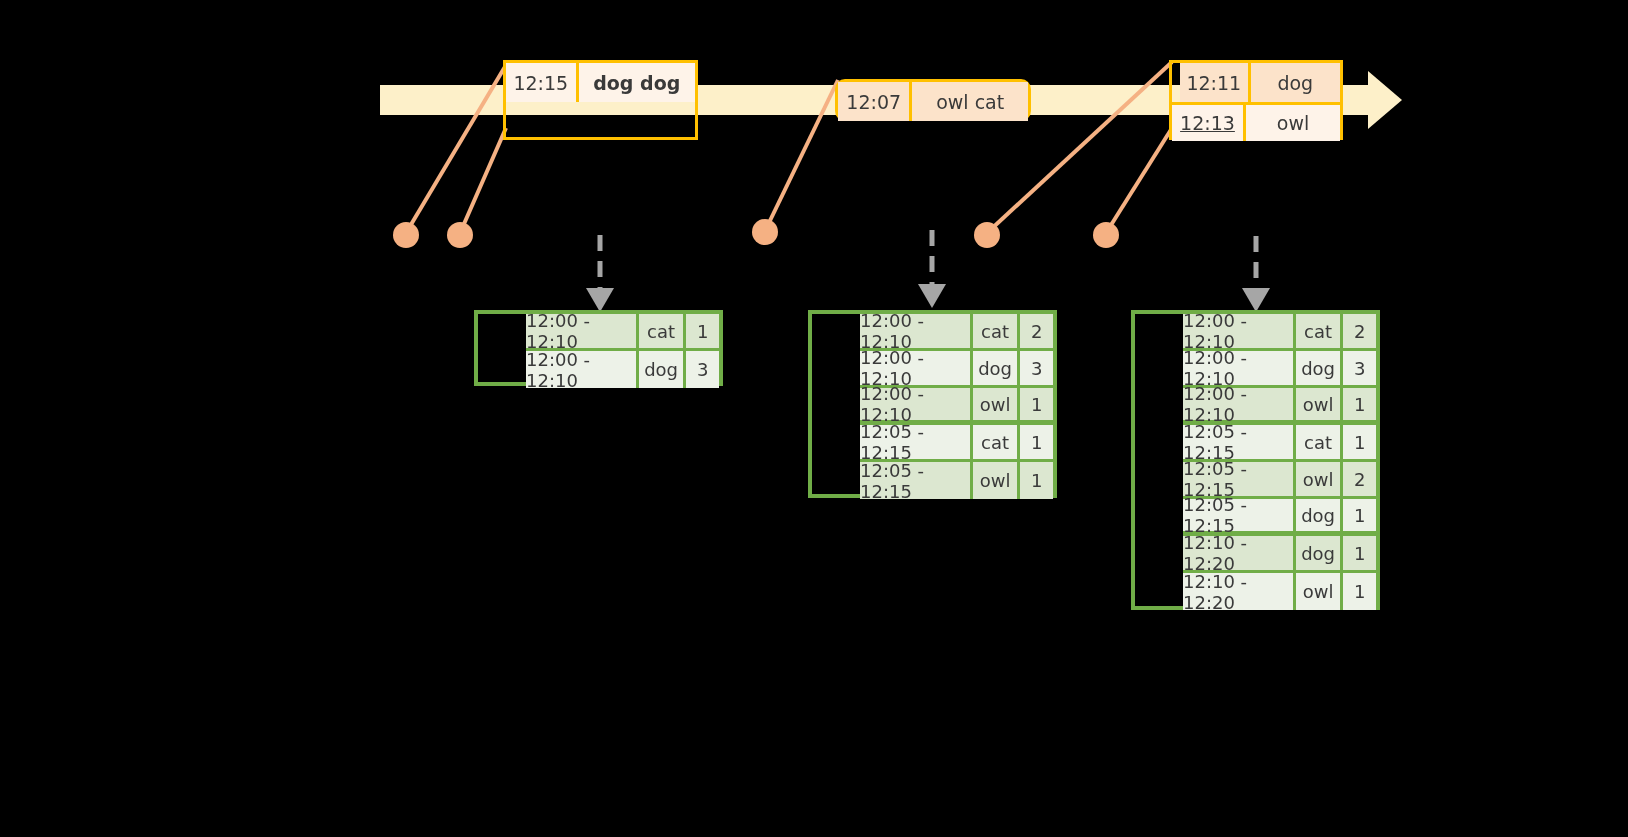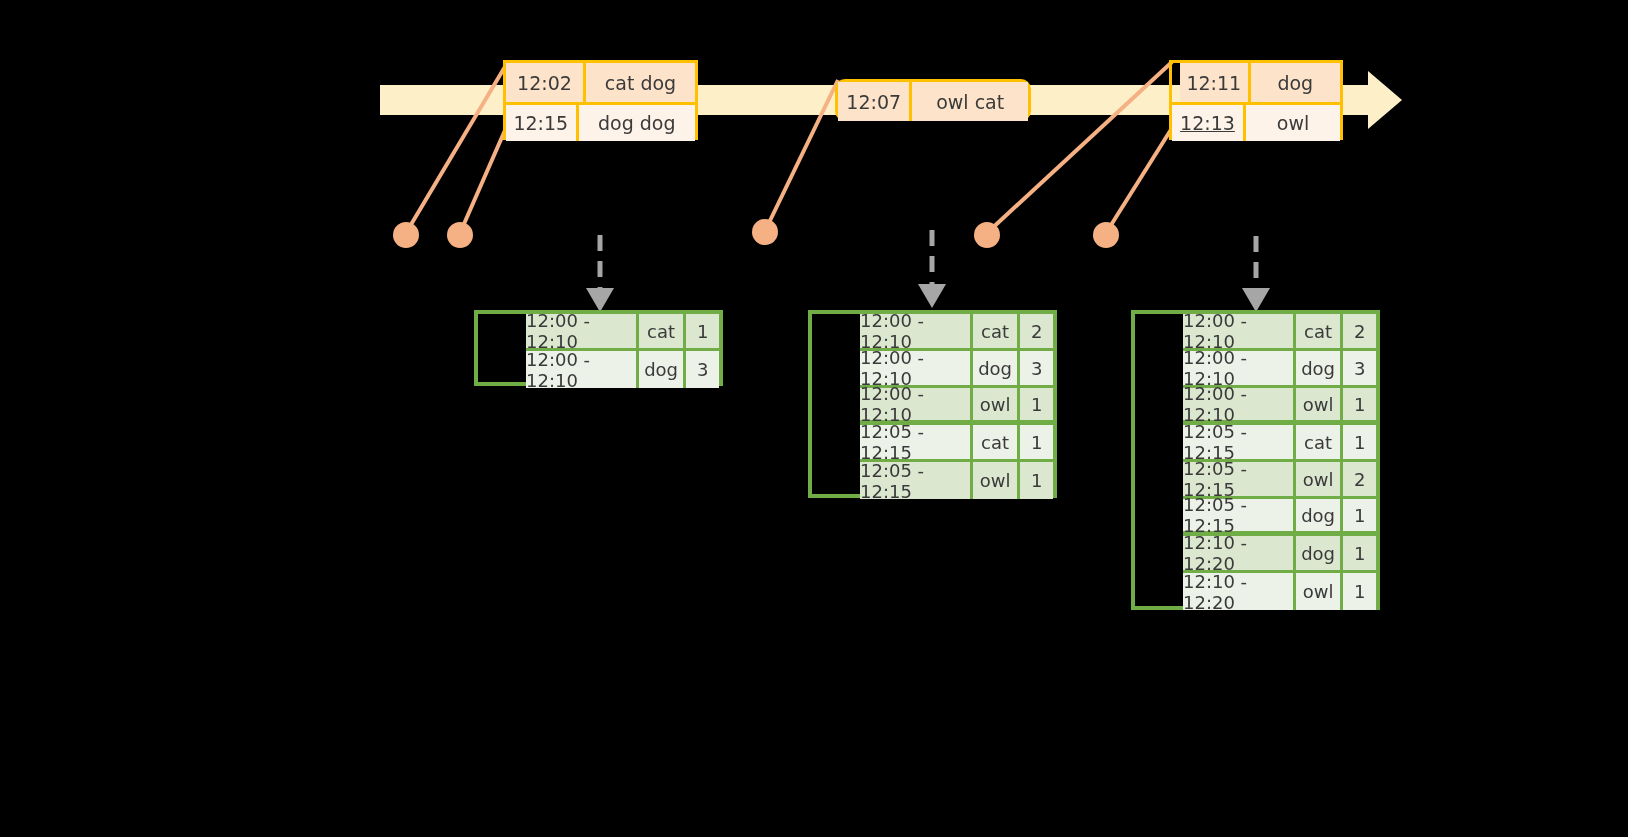--- a/index.html
+++ b/index.html
@@ -72,27 +72,23 @@
       <line x1="1256" y1="236" x2="1256" y2="288"></line>
     </g>
     <g fill="#A6A6A6">
       <polygon points="586,288 614,288 600,312"></polygon>
       <polygon points="918,284 946,284 932,308"></polygon>
       <polygon points="1242,288 1270,288 1256,312"></polygon>
     </g>
   </svg>
 
   <div class="evtbox" style="left:503px;top:60px;width:195px;height:80px;">
-    <div class="evtrow shade">
-      <span class="cell time" style="width:80px;">12:02</span>
-      <span class="cell payload" style="width:109px;">cat dog</span>
-    </div>
     <div class="evtrow light">
       <span class="cell time" style="width:80px;">12:15</span>
-      <span class="cell payload" style="width:129px;">dog dog</span>
+      <span class="cell payload" style="width:129px;font-weight:bold;">dog dog</span>
     </div>
   </div>
 
   <div class="evtbox" style="left:835px;top:79px;width:196px;height:42px;border-radius:10px;">
     <div class="evtrow shade">
       <span class="cell time" style="width:82px;">12:07</span>
       <span class="cell payload" style="width:128px;">owl cat</span>
     </div>
   </div>
 

